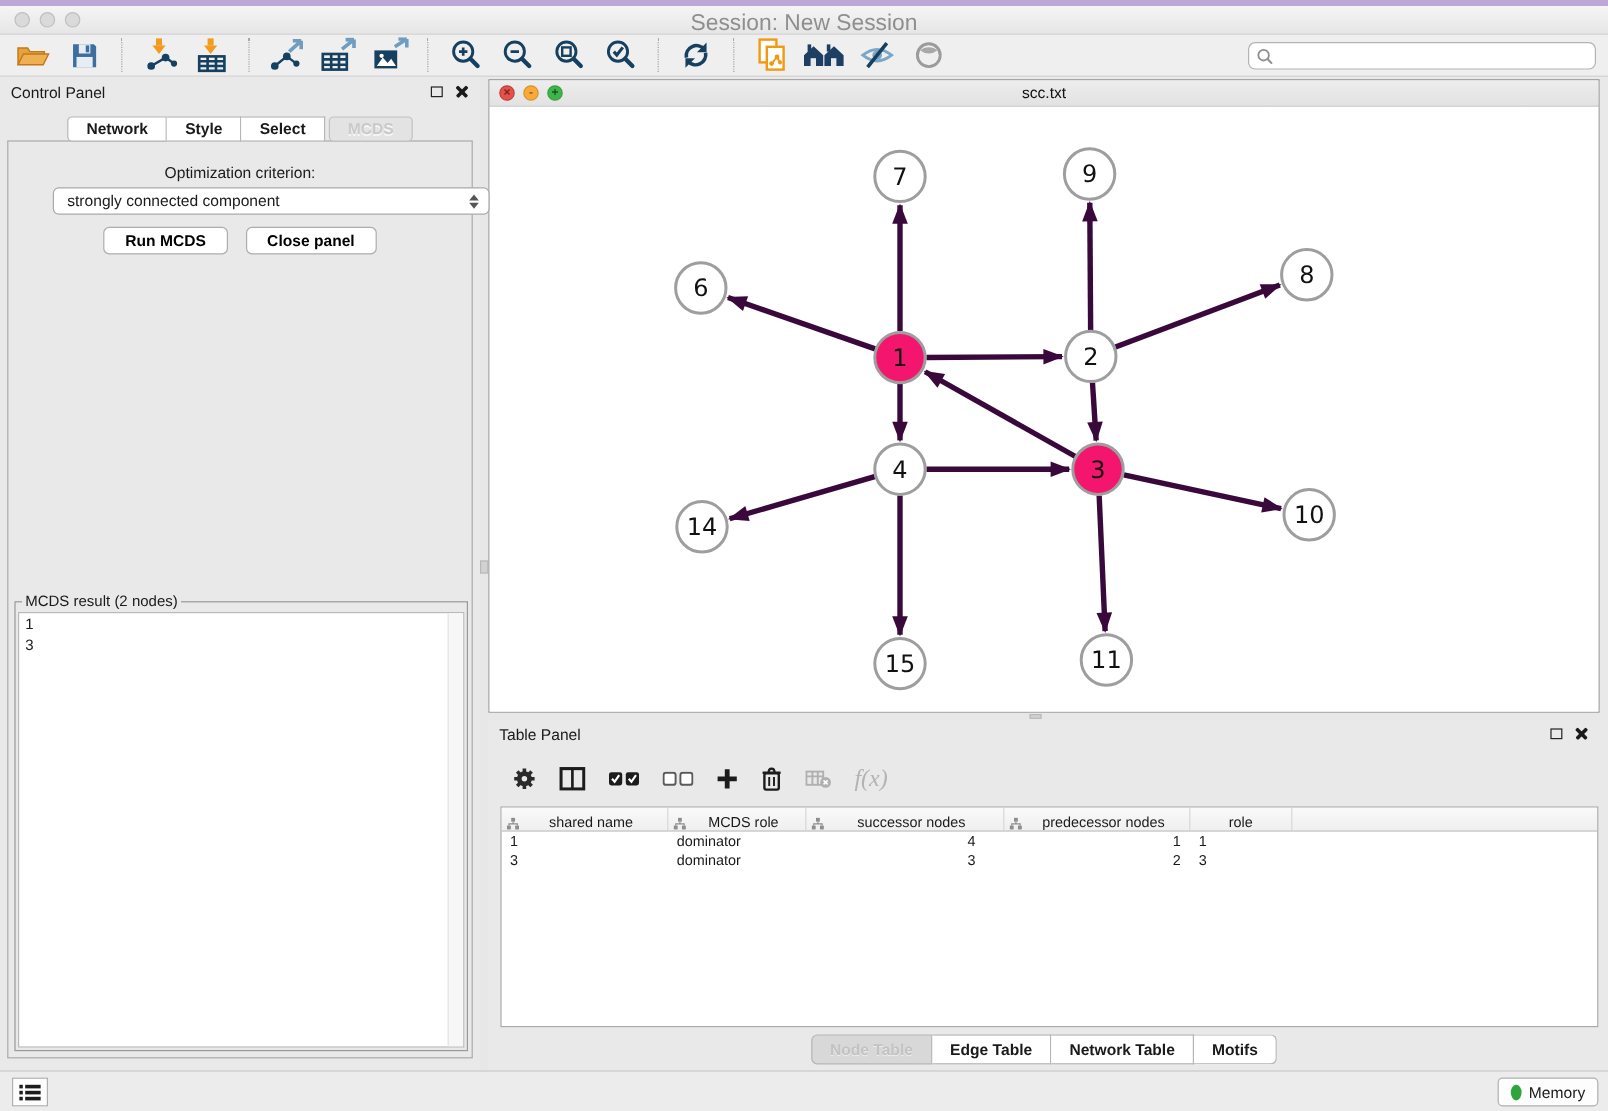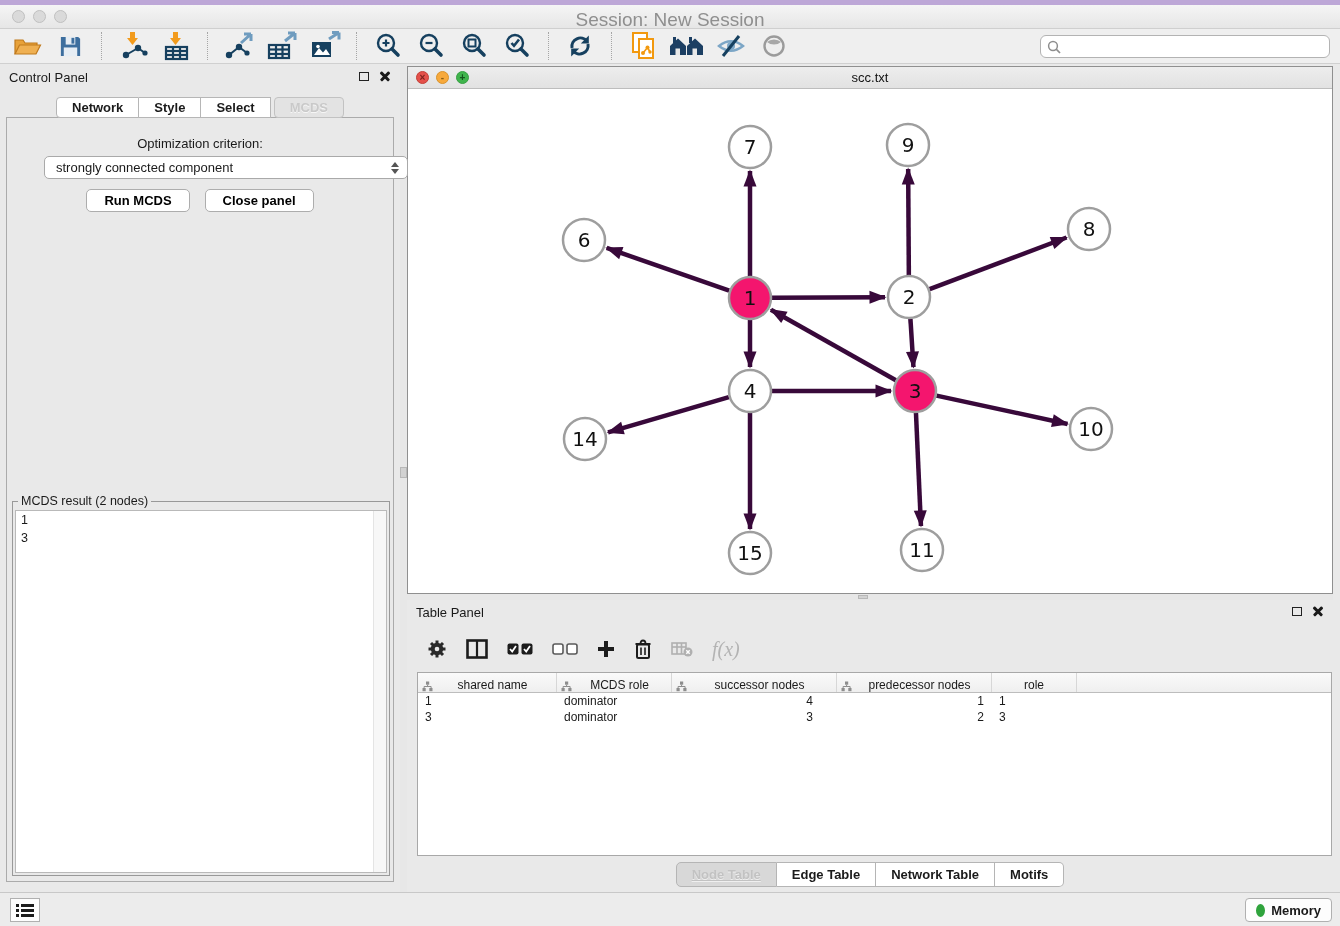--- a/index.html
+++ b/index.html
@@ -89,29 +89,29 @@
   .th { display:flex; align-items:flex-end; padding:0 4px; border-right:1px solid #d7d7d7; font-size:12px; }
   .th span { flex:1; text-align:center; }
   .t-row { display:flex; height:16px; align-items:center; }
   .td { font-size:12px; overflow:hidden; white-space:nowrap; }
   
   .tp-tabs { position:absolute; bottom:5px; left:0; width:100%; display:flex; justify-content:center; }
   .bt-tab { height:25px; line-height:24px; padding:0 15px; background:#fff; border:1px solid #b5b5b5;
     border-left:none; font-size:13px; font-weight:600; }
   .bt-tab:first-child { border-left:1px solid #b5b5b5; border-radius:5px 0 0 5px; }
   .bt-tab:last-child { border-radius:0 5px 5px 0; }
-  .bt-tab.active { background:#d8d8d8; color:#c2c2c2; text-shadow:0 1px 0 #efefef;text-decoration:underline; }
+  .bt-tab.active { background:#d8d8d8; color:#c2c2c2; text-shadow:0 1px 0 #efefef; }
   
   .statusbar { position:absolute; left:0; bottom:0; width:1340px; height:34px; background:#ececec;
     border-top:1px solid #c8c8c8; }
   .list-btn { position:absolute; left:10px; top:5px; width:30px; height:24px; background:#fdfdfd;
     border:1px solid #b0b0b0; display:flex; align-items:center; justify-content:center; }
   .memory-btn { position:absolute; right:8px; top:5px; height:24px; background:#fdfdfd;
     border:1px solid #b0b0b0; border-radius:4px; display:flex; align-items:center; gap:6px;
-    padding:0 10px; font-size:13px;font-weight:bold; }
+    padding:0 10px; font-size:13px; }
   .mem-dot { width:9px; height:13px; border-radius:50%; background:#2fa33c; }
 </style>
 </head>
 <body>
 
 <div class="top-strip"></div>
 <div class="titlebar">
   <div class="dots">
     <div class="dot"></div>
     <div class="dot"></div>

